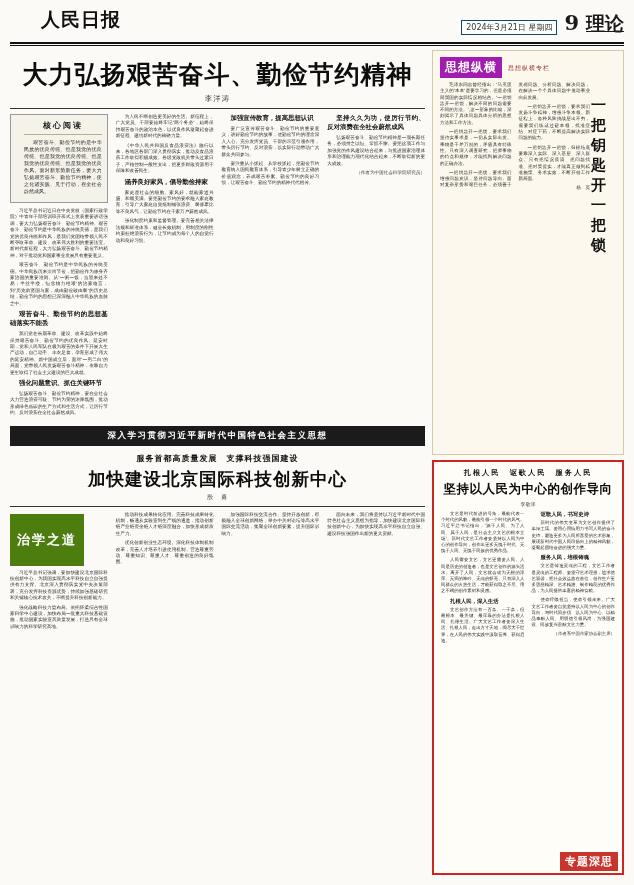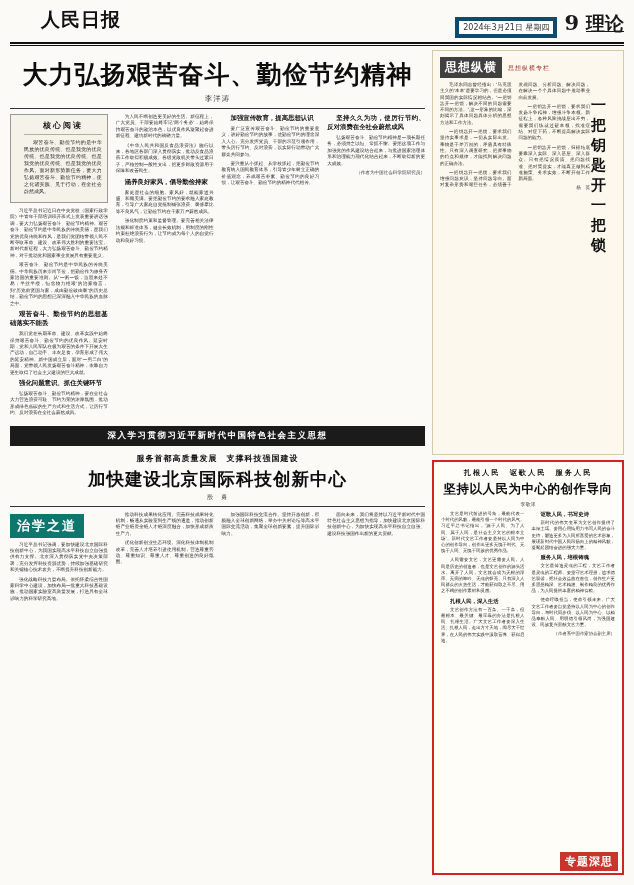--- a/index.html
+++ b/index.html
@@ -14,21 +14,21 @@
   .page{position:relative;width:634px;height:885px;box-sizing:border-box;padding:6px 10px 4px 10px;}
 
   
   .masthead{display:flex;align-items:flex-start;justify-content:space-between;height:34px;margin-left:31px;}
   .logo{
     font-family:"DejaVu Serif","Liberation Serif",serif;
     font-weight:bold;font-size:19px;letter-spacing:1px;color:#111;
     line-height:26px;
   }
   .masthead-right{display:flex;align-items:baseline;gap:7px;padding-top:4px;}
-  .issue-date{font-size:8px;color:#333;border:4px solid #0c4a6e;padding:1px 4px;background:#fff;}
+  .issue-date{font-size:8px;color:#333;border:1px solid #0c4a6e;padding:1px 4px;background:#fff;}
   .page-num{font-family:"DejaVu Serif","Liberation Serif",serif;font-weight:bold;font-size:21px;}
   .section-name{font-family:"DejaVu Serif","Liberation Serif",serif;font-weight:bold;font-size:19px;text-decoration:underline;}
 
   .rule-thick{border-top:2px solid #111;margin:2px 0 0 0;}
   .rule-thin{border-top:1px solid #111;margin:1px 0 4px 0;}
 
   
   .body-wrap{display:flex;gap:7px;height:835px;}
   .left-zone{width:415px;position:relative;}
   .right-zone{width:192px;position:relative;}
@@ -76,32 +76,32 @@
     font-weight:bold;font-size:8px;text-align:center;letter-spacing:1px;color:#111;margin:7px 0 3px 0;
   }
   .headline2{
     font-family:"DejaVu Serif","Liberation Serif",serif;font-weight:bold;font-size:17.5px;
     text-align:center;letter-spacing:1px;color:#0d0d0d;margin:1px 0 2px 0;
   }
   .byline2{font-size:6px;text-align:center;color:#444;margin-bottom:4px;letter-spacing:1px;}
 
   
   .zhixue{
-    display:inline-block;background:#0f766e;color:#fff;font-family:"DejaVu Serif","Liberation Serif",serif;
-    font-weight:bold;font-size:13px;letter-spacing:2px;padding:3px 7px;margin:2px 0 4px 0;
+    display:inline-block;background:#4d7c0f;color:#fff;font-family:"DejaVu Serif","Liberation Serif",serif;
+    font-weight:bold;font-size:13px;letter-spacing:2px;padding:17px 7px;margin:2px 0 4px 0;
   }
 
   
   .rbox{
     border:1px solid #d6c9a8;background:#fdf8ee;padding:6px 7px;position:relative;
     height:405px;box-sizing:border-box;overflow:hidden;
   }
   .rbox-head{display:flex;align-items:center;gap:6px;margin-bottom:4px;}
   .sixiang{
-    background:#404040;color:#fff;font-family:"DejaVu Serif","Liberation Serif",serif;
+    background:#a21caf;color:#fff;font-family:"DejaVu Serif","Liberation Serif",serif;
     font-weight:bold;font-size:12px;letter-spacing:1px;padding:2px 5px;
   }
   .sixiang-sub{font-size:6px;color:#9a2b22;letter-spacing:1px;line-height:9px;}
   .vtitle{
     position:absolute;right:6px;top:44px;width:26px;
     font-family:"DejaVu Serif","Liberation Serif",serif;font-weight:bold;
     font-size:15px;line-height:20px;color:#111;
     letter-spacing:2px;
   }
   .rtext{

